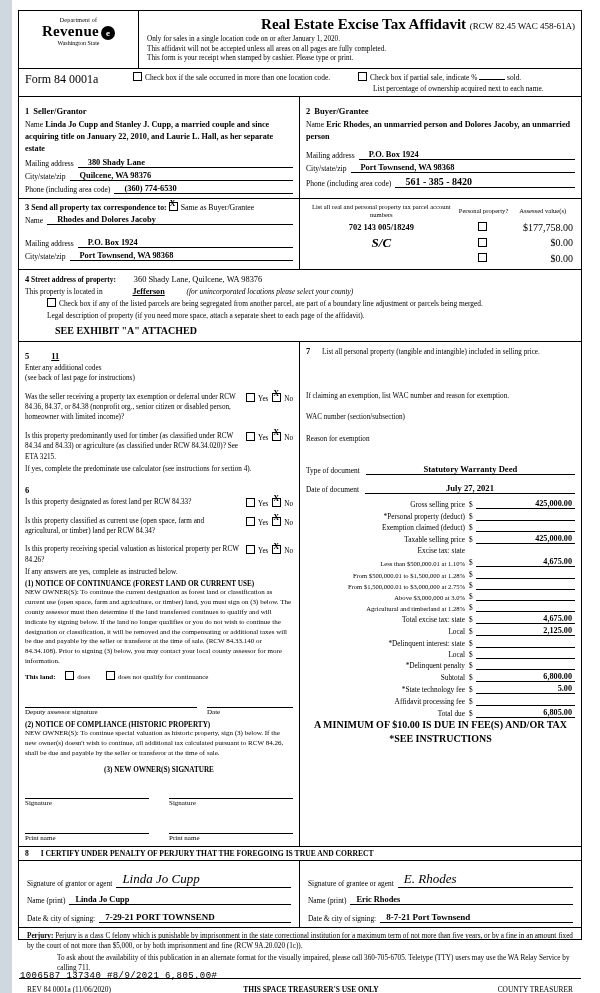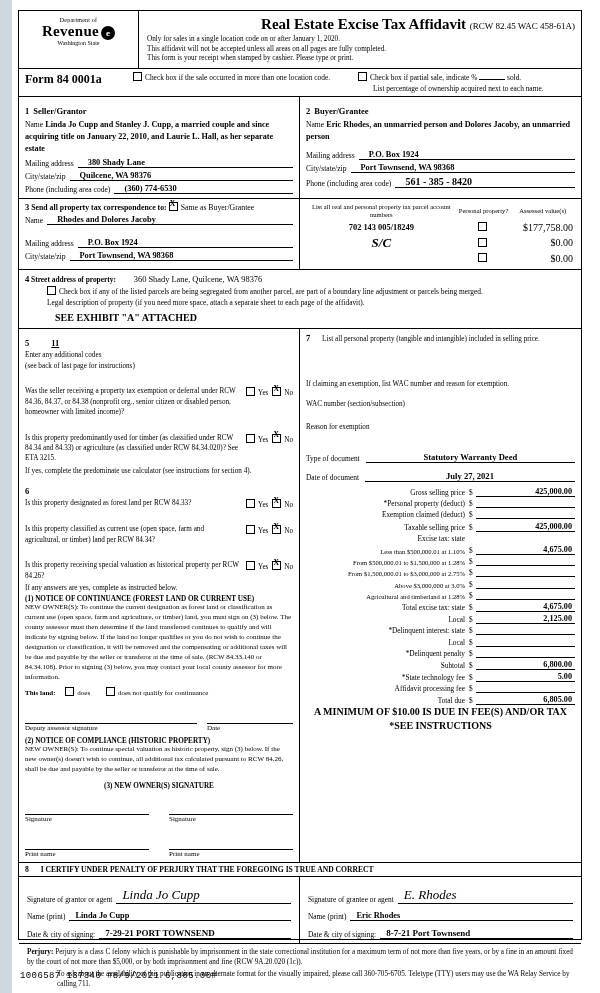--- a/index.html
+++ b/index.html
@@ -12,21 +12,21 @@
   .logo .dept{font-size:6px;letter-spacing:.2px;}
   .logo .rev{font-size:15px;font-weight:bold;letter-spacing:.3px;}
   .logo .wash{font-size:6px;}
   .logo .circ{display:inline-block;width:14px;height:14px;border-radius:50%;background:#000;color:#fff;font-size:9px;line-height:14px;vertical-align:middle;margin-left:2px;}
   .hdrtxt{flex:1;padding:5px 6px 4px 8px;}
   .title{font-size:15px;font-weight:bold;text-align:right;}
   .title .rcw{font-size:9px;font-weight:normal;}
   .sub{font-size:7.2px;line-height:1.35;margin-top:2px;}
   
   .formline{display:flex;align-items:flex-start;padding:3px 6px 2px 6px;border-bottom:1px solid #000;}
-  .formno{font-size:12px;font-weight:bold;width:108px;}
+  .formno{font-size:12px;font-weight:normal;width:108px;}
   .chk{display:inline-block;width:7px;height:7px;border:1px solid #000;margin-right:3px;vertical-align:-1px;}
   .formright{flex:1;font-size:7.4px;line-height:1.5;}
   .underline{display:inline-block;border-bottom:1px solid #000;min-width:26px;}
   
   .two{display:flex;border-bottom:1px solid #000;}
   .col{width:50%;box-sizing:border-box;padding:3px 6px 4px 6px;}
   .col.left{border-right:1px solid #000;}
   .secnum{font-weight:bold;font-size:8.5px;}
   .lbl{font-size:7.6px;}
   .fieldrow{display:flex;align-items:flex-end;margin-top:3px;font-size:7.6px;}
@@ -48,21 +48,21 @@
   
   .s4{border-bottom:1px solid #000;padding:3px 6px 3px 6px;font-size:7.4px;line-height:1.5;}
   .s4 .addr{font-weight:normal;font-size:8.4px;}
   .s4 .cty{font-weight:bold;font-size:8.2px;}
   .exhibit{font-weight:bold;font-size:10px;padding-left:30px;margin-top:2px;}
   
   .body2{display:flex;}
   .bl{width:50%;box-sizing:border-box;border-right:1px solid #000;padding:3px 6px 4px 6px;}
   .br{width:50%;box-sizing:border-box;padding:3px 6px 4px 6px;}
   .q{font-size:7.2px;line-height:1.45;}
-  .qrow{display:flex;align-items:flex-start;margin-top:15px;}
+  .qrow{display:flex;align-items:flex-start;margin-top:8px;}
   .qtext{flex:1;padding-right:4px;}
   .yn{white-space:nowrap;font-size:7.2px;padding-top:1px;}
   .yn .chk{margin-left:2px;}
   .chkx{position:relative;}
   .chkx:after{content:"X";position:absolute;left:0.2px;top:-4.4px;font-size:7.5px;font-weight:bold;}
   .blockhdr{font-size:7.2px;font-weight:bold;}
   .small{font-size:7px;line-height:1.42;}
   .sigline{border-bottom:1px solid #000;height:14px;}
   .siglabel{font-size:7px;}
   .twoline{display:flex;gap:20px;margin-top:10px;}
@@ -219,20 +219,25 @@
           </table>
       </div>
     </div>
 
     <div class="s4">
       <div>
         <span class="secnum">4</span>
         <span style="font-weight:bold;">Street address of property:</span>
         <span class="addr" style="margin-left:16px;">360 Shady Lane, Quilcene, WA  98376</span>
       </div>
+      <div>
+        <span>This property is located in</span>
+        <span class="cty" style="margin-left:28px;text-decoration:underline;">Jefferson</span>
+        <span style="margin-left:20px;font-style:italic;">(for unincorporated locations please select your county)</span>
+      </div>
       <div style="padding-left:22px;">
         <span class="chk"></span><span>Check box if any of the listed parcels are being segregated from another parcel, are part of a boundary line adjustment or parcels being merged.</span>
       </div>
       <div style="padding-left:22px;">Legal description of property (if you need more space, attach a separate sheet to each page of the affidavit).</div>
       <div class="exhibit">SEE EXHIBIT "A" ATTACHED</div>
     </div>
 
     <div class="body2">
 
       <div class="bl">

